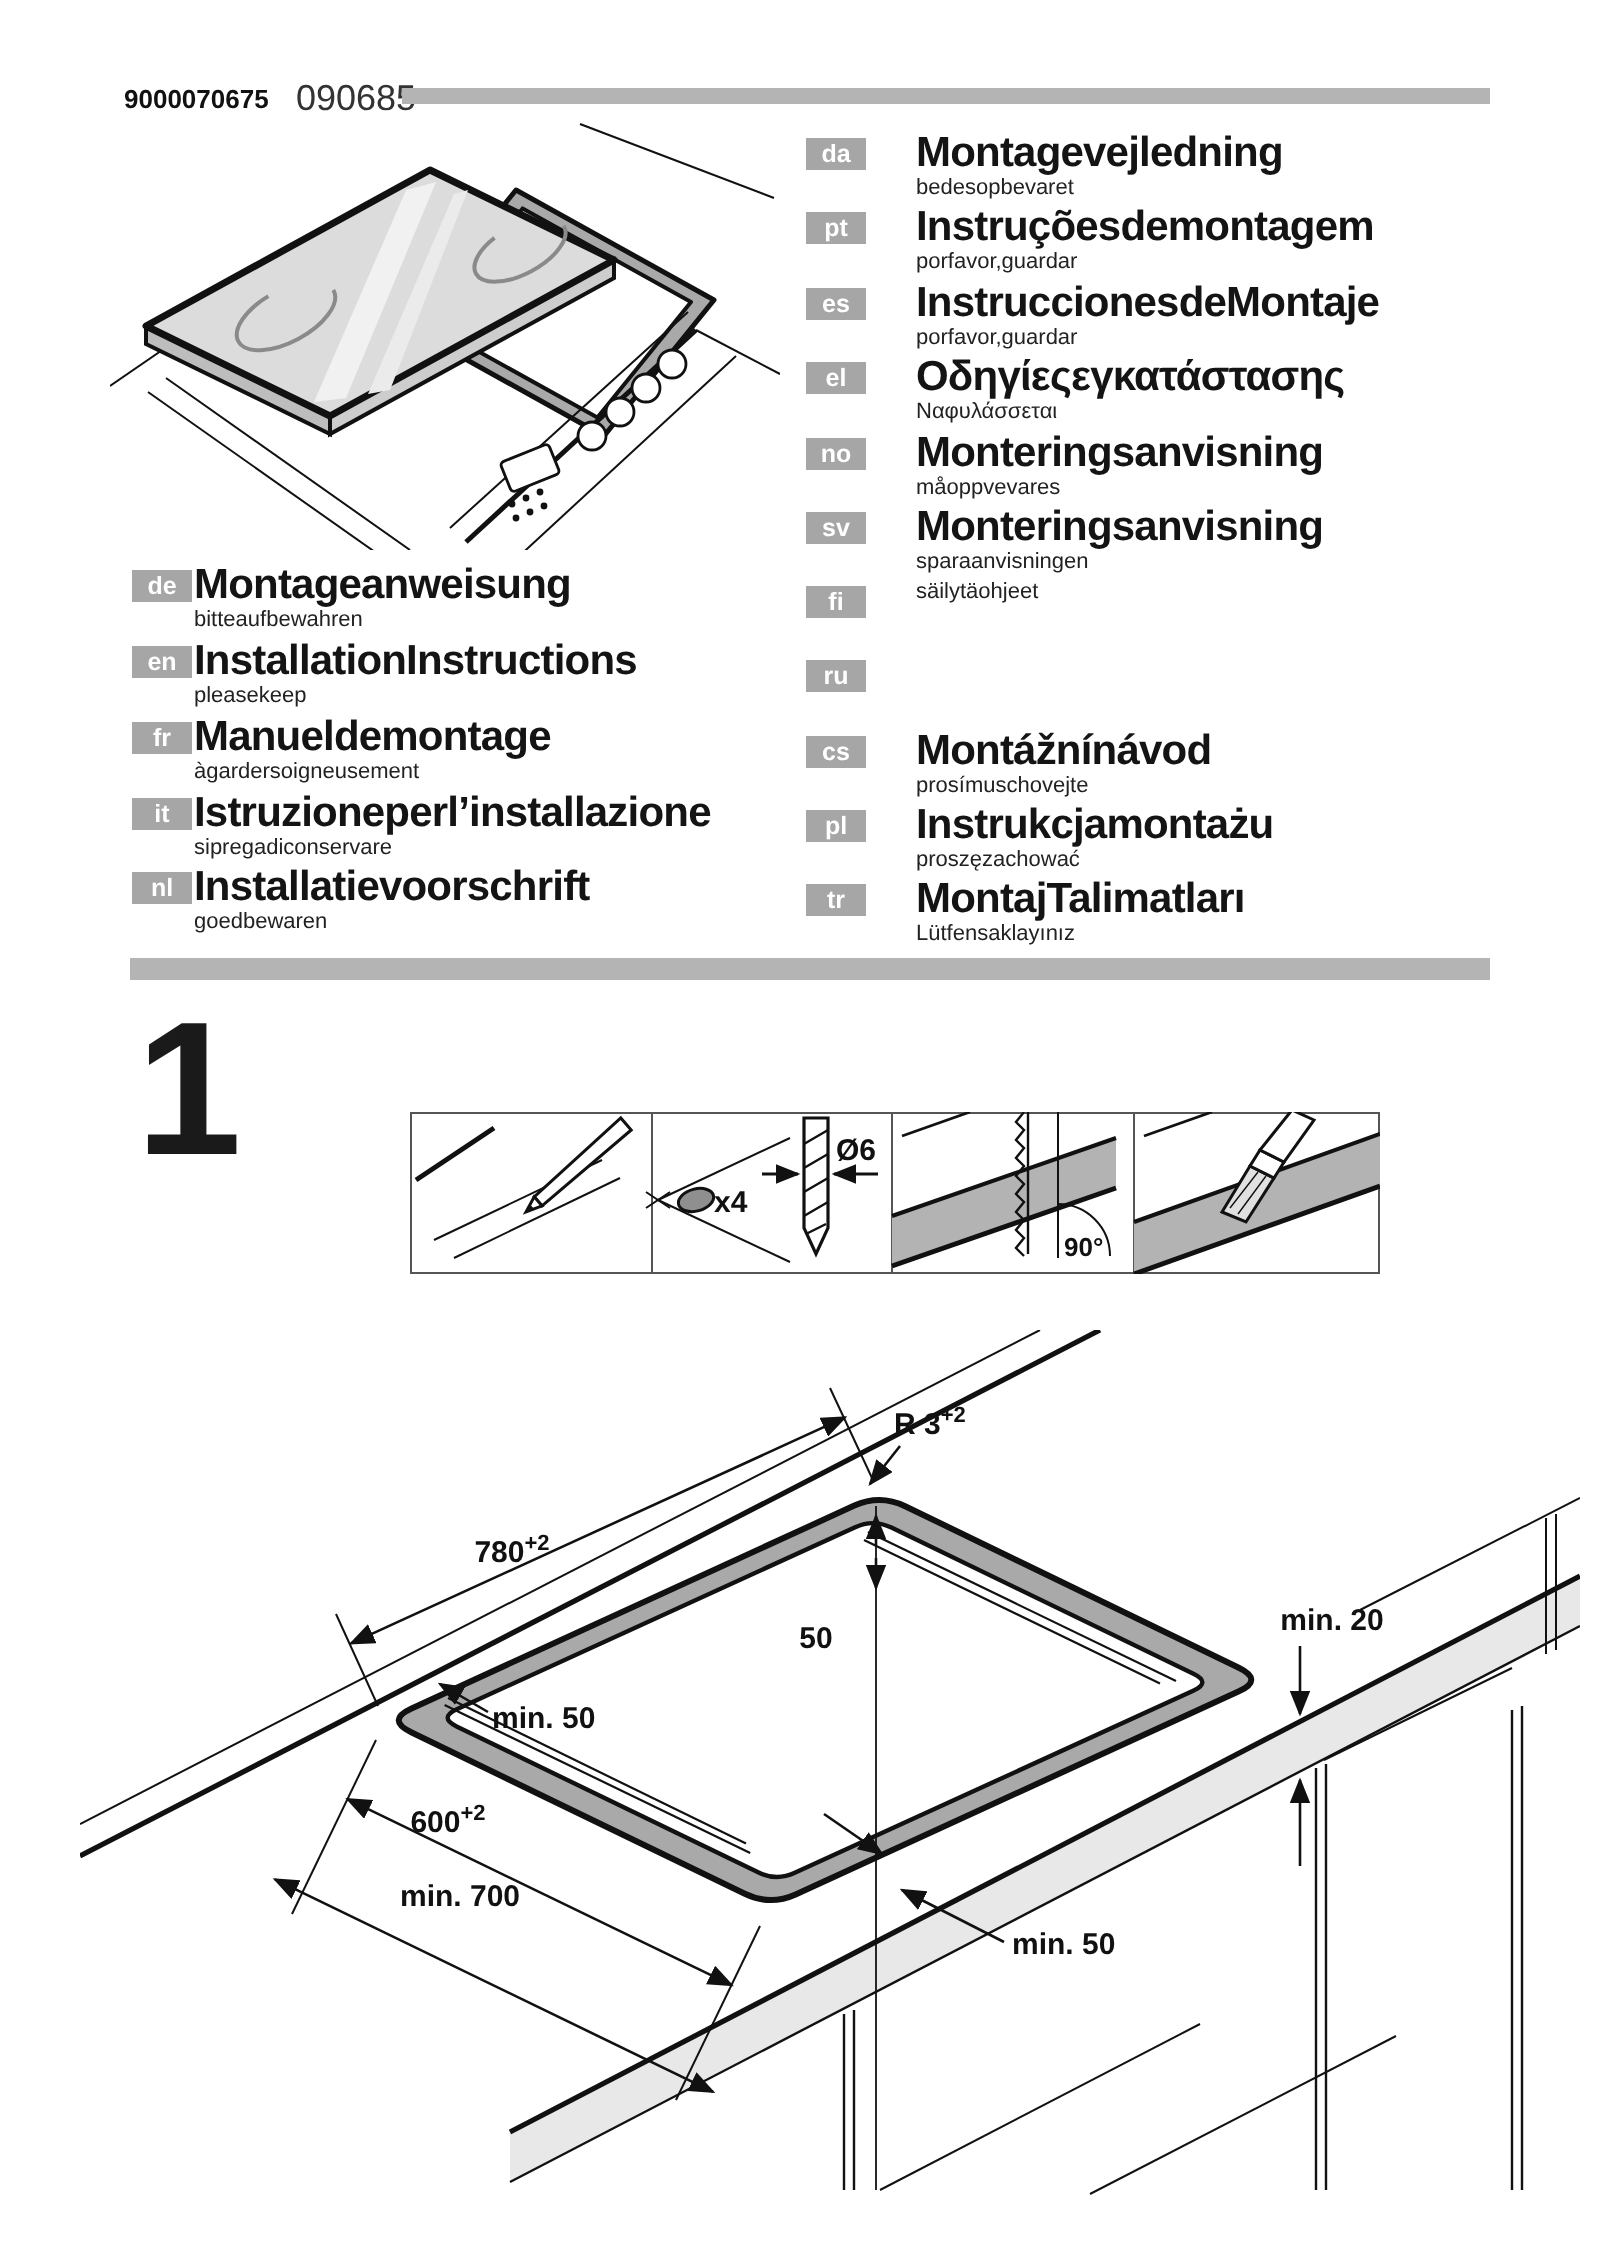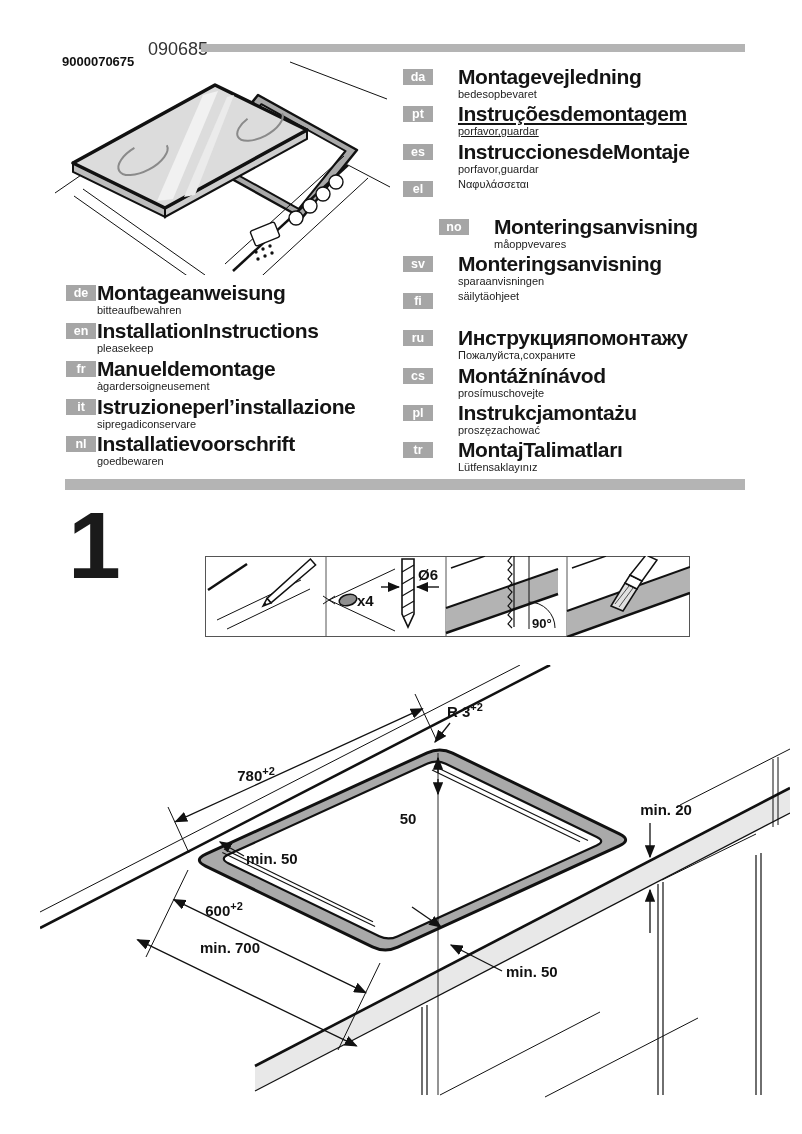--- a/index.html
+++ b/index.html
@@ -1,20 +1,20 @@
 <!DOCTYPE html>
 <html><head>
 <meta charset="utf-8">
 <style>
   html,body { margin:0; padding:0; background:#ffffff; }
   .page { position:relative; width:802px; height:1134px; background:#fff; overflow:hidden;
           font-family:"Liberation Sans", sans-serif; color:#141414; }
 
   
-  .doc-number { position:absolute; left:62px; top:54px; font-size:13px; font-weight:bold; color:#111; }
+  .doc-number { position:absolute; left:62px; top:42px; font-size:13px; font-weight:bold; color:#111; }
   .doc-code   { position:absolute; left:148px; top:39px; font-size:18px; color:#333; }
   .header-bar { position:absolute; left:201px; top:44px; width:544px; height:8px; background:#b4b4b4; }
 
   
   .lang-row { position:absolute; width:345px; }
   .badge { position:absolute; left:0; top:3px; width:30px; height:16px; background:#a6a6a6;
            color:#fff; font-weight:bold; font-size:12.5px; line-height:16px; text-align:center; }
   .lang-text { margin-left:31px; }
   .lang-row.right .lang-text { margin-left:55px; }
   .lang-title { font-size:21px; font-weight:bold; letter-spacing:-0.4px; line-height:22px; white-space:nowrap; }
@@ -124,41 +124,42 @@
       </div>
   </div>
 
   <div class="lang-row" style="left:66px; top:433px;">
     <span class="badge">nl</span>
     <div class="lang-text">
         <div class="lang-title">Installatievoorschrift</div>
     <div class="lang-sub">goedbewaren</div>
       </div>
   </div>
-  <div class="lang-row right" style="left:403px; top:103px;text-decoration:underline;">
+  <div class="lang-row right" style="left:403px; top:103px;">
     <span class="badge">pt</span>
     <div class="lang-text">
         <div class="lang-title">Instruçõesdemontagem</div>
     <div class="lang-sub">porfavor,guardar</div>
       </div>
   </div>
   <div class="lang-row right" style="left:403px; top:141px;">
     <span class="badge">es</span>
     <div class="lang-text">
         <div class="lang-title">InstruccionesdeMontaje</div>
     <div class="lang-sub">porfavor,guardar</div>
       </div>
   </div>
   <div class="lang-row right" style="left:403px; top:178px;">
     <span class="badge">el</span>
     <div class="lang-text">
+        <div class="lang-title">Οδηγίεςεγκατάστασης</div>
     <div class="lang-sub">Ναφυλάσσεται</div>
       </div>
   </div>
-  <div class="lang-row right" style="left:403px; top:216px;margin-left:36px;">
+  <div class="lang-row right" style="left:403px; top:216px;">
     <span class="badge">no</span>
     <div class="lang-text">
         <div class="lang-title">Monteringsanvisning</div>
     <div class="lang-sub">måoppvevares</div>
       </div>
   </div>
   <div class="lang-row right" style="left:403px; top:253px;">
     <span class="badge">sv</span>
     <div class="lang-text">
         <div class="lang-title">Monteringsanvisning</div>
@@ -166,24 +167,20 @@
       </div>
   </div>
   <div class="lang-row right" style="left:403px; top:290px;">
     <span class="badge">fi</span>
     <div class="lang-text">
     <div class="lang-sub">säilytäohjeet</div>
       </div>
   </div>
   <div class="lang-row right" style="left:403px; top:327px;">
     <span class="badge">ru</span>
-    <div class="lang-text">
-        <div class="lang-title">Инструкцияпомонтажу</div>
-    <div class="lang-sub">Пожалуйста,сохраните</div>
-      </div>
   </div>
   <div class="lang-row right" style="left:403px; top:402px;">
     <span class="badge">pl</span>
     <div class="lang-text">
         <div class="lang-title">Instrukcjamontażu</div>
     <div class="lang-sub">proszęzachować</div>
       </div>
   </div>
   <div class="lang-row right" style="left:403px; top:365px;">
     <span class="badge">cs</span>

